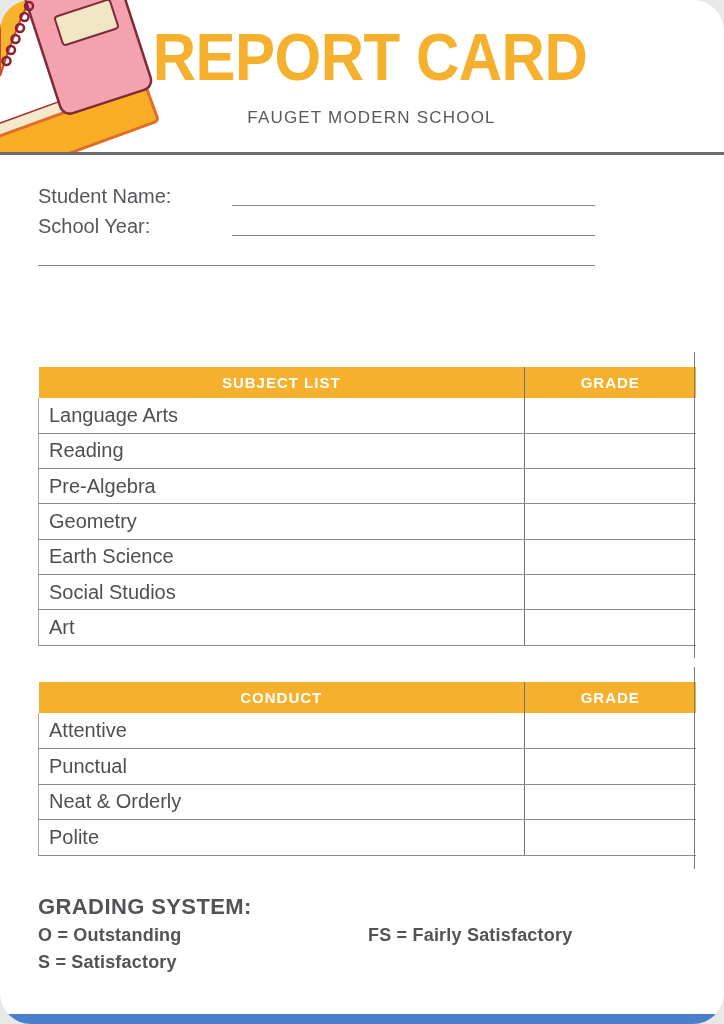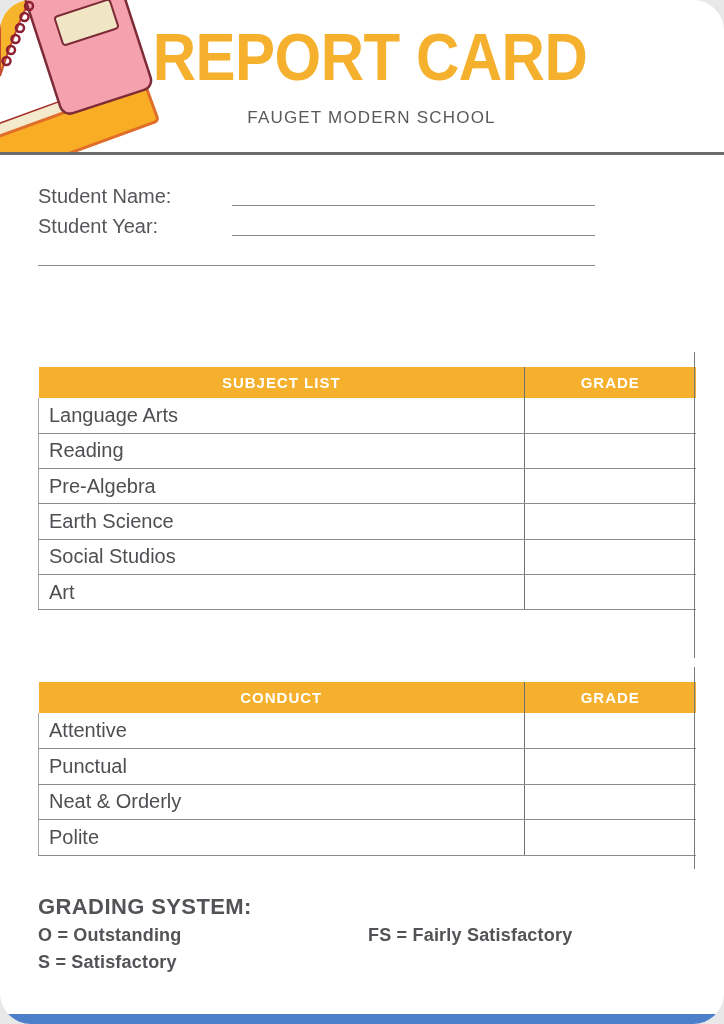--- a/index.html
+++ b/index.html
@@ -110,21 +110,21 @@
   <div class="page-title"><span class="stretch">REPORT CARD</span></div>
   <div class="school-name">FAUGET MODERN SCHOOL</div>
   <div class="header-divider"></div>
 
   <div class="info">
       <div class="info-row">
       <span class="info-label">Student Name:</span>
       <span class="info-line"></span>
     </div>
       <div class="info-row">
-      <span class="info-label">Student Year:</span>
+      <span class="info-label">School Year:</span>
       <span class="info-line"></span>
     </div>
       <div class="info-row">
       <span class="info-line"></span>
     </div>
     </div>
 
   <table class="grade-table subjects">
     <thead>
       <tr>
@@ -139,20 +139,24 @@
       </tr>
         <tr>
         <td class="cell-main">Reading</td>
         <td class="cell-grade"></td>
       </tr>
         <tr>
         <td class="cell-main">Pre-Algebra</td>
         <td class="cell-grade"></td>
       </tr>
         <tr>
+        <td class="cell-main">Geometry</td>
+        <td class="cell-grade"></td>
+      </tr>
+        <tr>
         <td class="cell-main">Earth Science</td>
         <td class="cell-grade"></td>
       </tr>
         <tr>
         <td class="cell-main">Social Studios</td>
         <td class="cell-grade"></td>
       </tr>
         <tr>
         <td class="cell-main">Art</td>
         <td class="cell-grade"></td>

